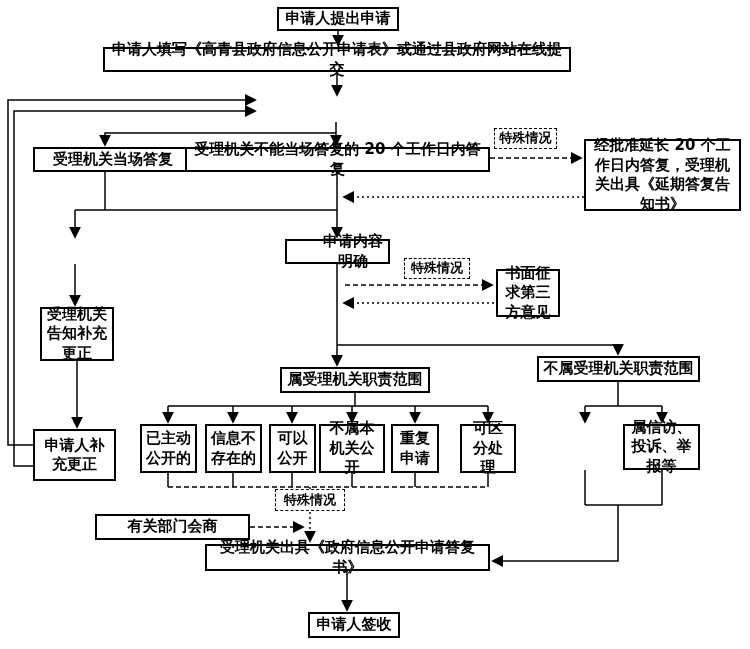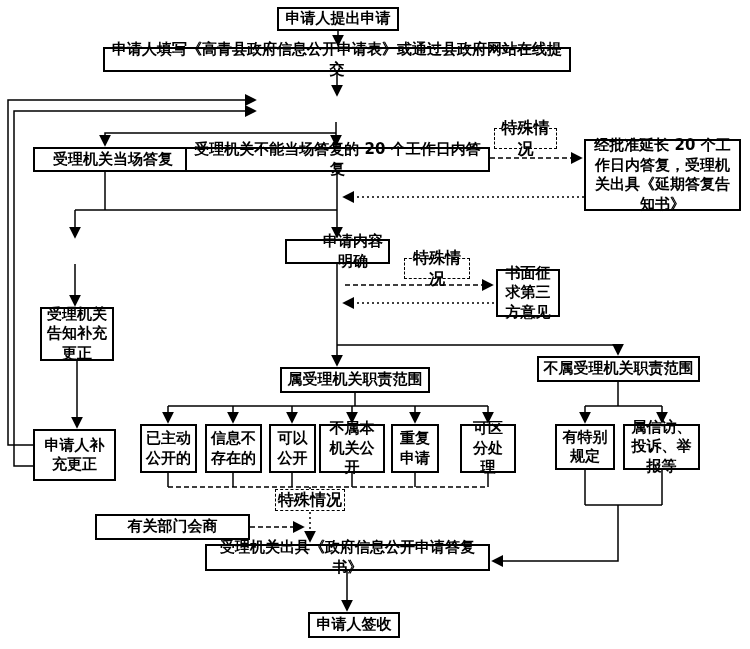--- a/index.html
+++ b/index.html
@@ -6,21 +6,21 @@
   .diagram{
     position:relative;width:750px;height:649px;background:#ffffff;overflow:hidden;
     font-family:"DejaVu Sans","Liberation Sans",sans-serif;color:#000;
   }
   .connectors{position:absolute;left:0;top:0;}
   .node{
     position:absolute;box-sizing:border-box;background:#fff;border:2px solid #000;
     display:flex;align-items:center;justify-content:center;text-align:center;
     font-weight:bold;font-size:15px;line-height:1.3;padding:1px 4px;
   }
-  .node.dashed{border:1.5px dashed #000;font-size:16px;padding:0 2px;}
+  .node.dashed{border:1.5px dashed #000;font-size:13px;padding:0 2px;}
   
   [data-name="node-apply"]{left:277px;top:7px;width:122px;height:24px;}
   [data-name="node-fill-form"]{left:103px;top:47px;width:468px;height:25px;}
   [data-name="node-register"]{left:258px;top:97px;width:156px;height:25px;}
   [data-name="node-onsite-reply"]{left:33px;top:147px;width:160px;height:25px;text-align:center;}
   [data-name="node-reply-20days"]{left:185px;top:147px;width:305px;height:25px;}
   [data-name="label-special-case-1"]{left:494px;top:128px;width:63px;height:21px;}
   [data-name="node-extension"]{left:584px;top:139px;width:157px;height:72px;}
   [data-name="node-unclear"]{left:20px;top:239px;width:111px;height:25px;}
   [data-name="node-clear"]{left:285px;top:239px;width:105px;height:25px;padding-left:35px;}
@@ -124,20 +124,19 @@
   <div class="node" data-name="node-notify-supplement">受理机关告知补充更正</div>
   <div class="node" data-name="node-applicant-supplement">申请人补充更正</div>
   <div class="node" data-name="node-in-scope">属受理机关职责范围</div>
   <div class="node" data-name="node-out-scope">不属受理机关职责范围</div>
   <div class="node" data-name="node-already-public">已主动公开的</div>
   <div class="node" data-name="node-not-exist">信息不存在的</div>
   <div class="node" data-name="node-can-public">可以公开</div>
   <div class="node" data-name="node-not-this-org">不属本机关公开</div>
   <div class="node" data-name="node-repeat-apply">重复申请</div>
   <div class="node" data-name="node-separable">可区分处理</div>
-  <div class="node" data-name="node-special-rule">有特别规定</div>
   <div class="node" data-name="node-petition">属信访、投诉、举报等</div>
   <div class="node dashed" data-name="label-special-case-3">特殊情况</div>
   <div class="node" data-name="node-consult">有关部门会商</div>
   <div class="node" data-name="node-reply-doc">受理机关出具《政府信息公开申请答复书》</div>
   <div class="node" data-name="node-sign">申请人签收</div>
 
 </div>
 
 </body></html>

